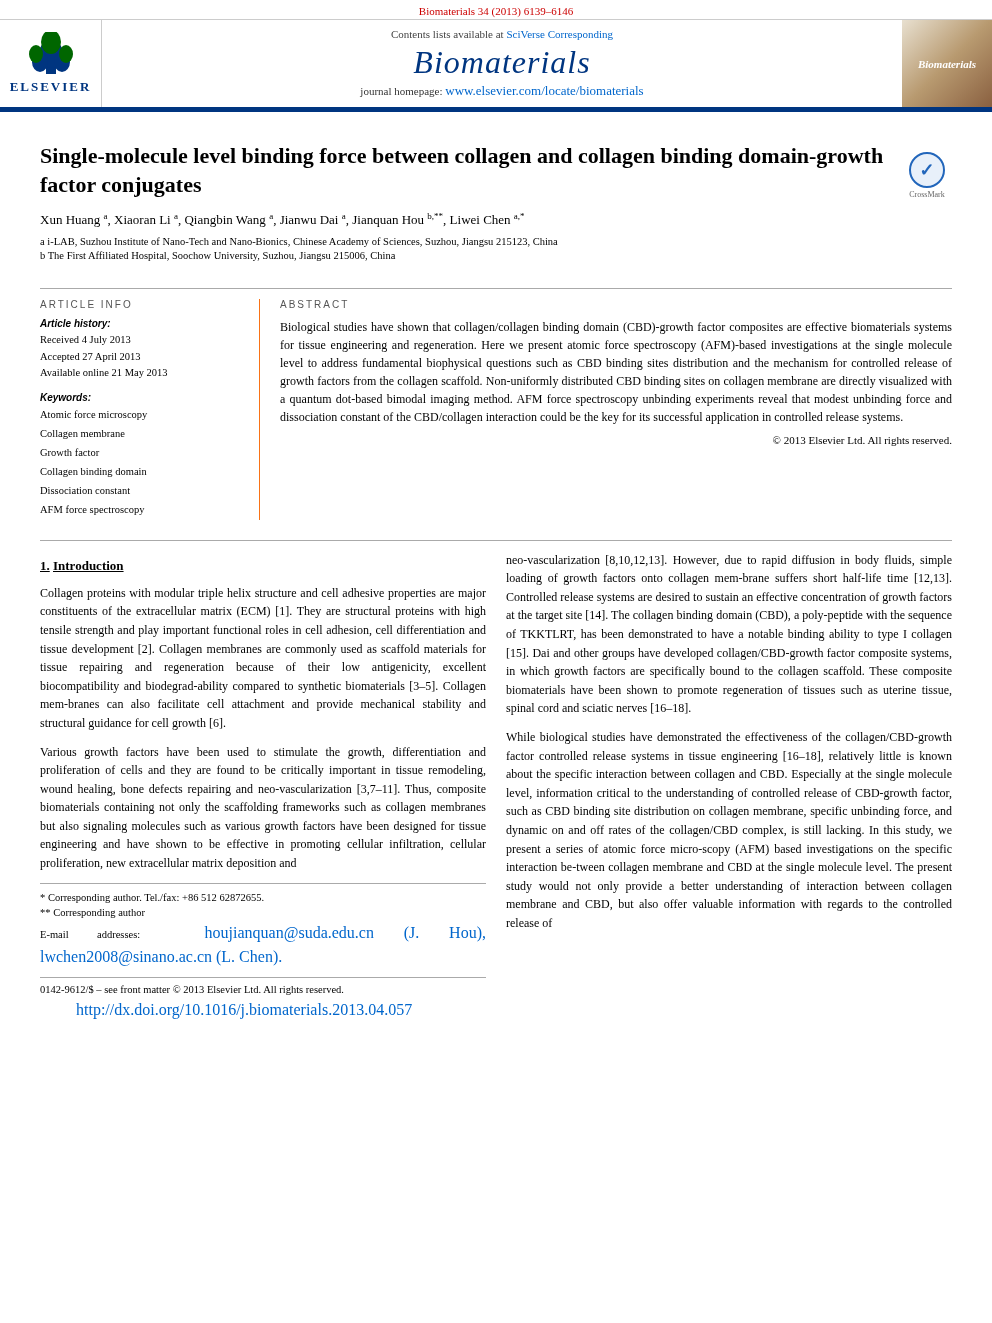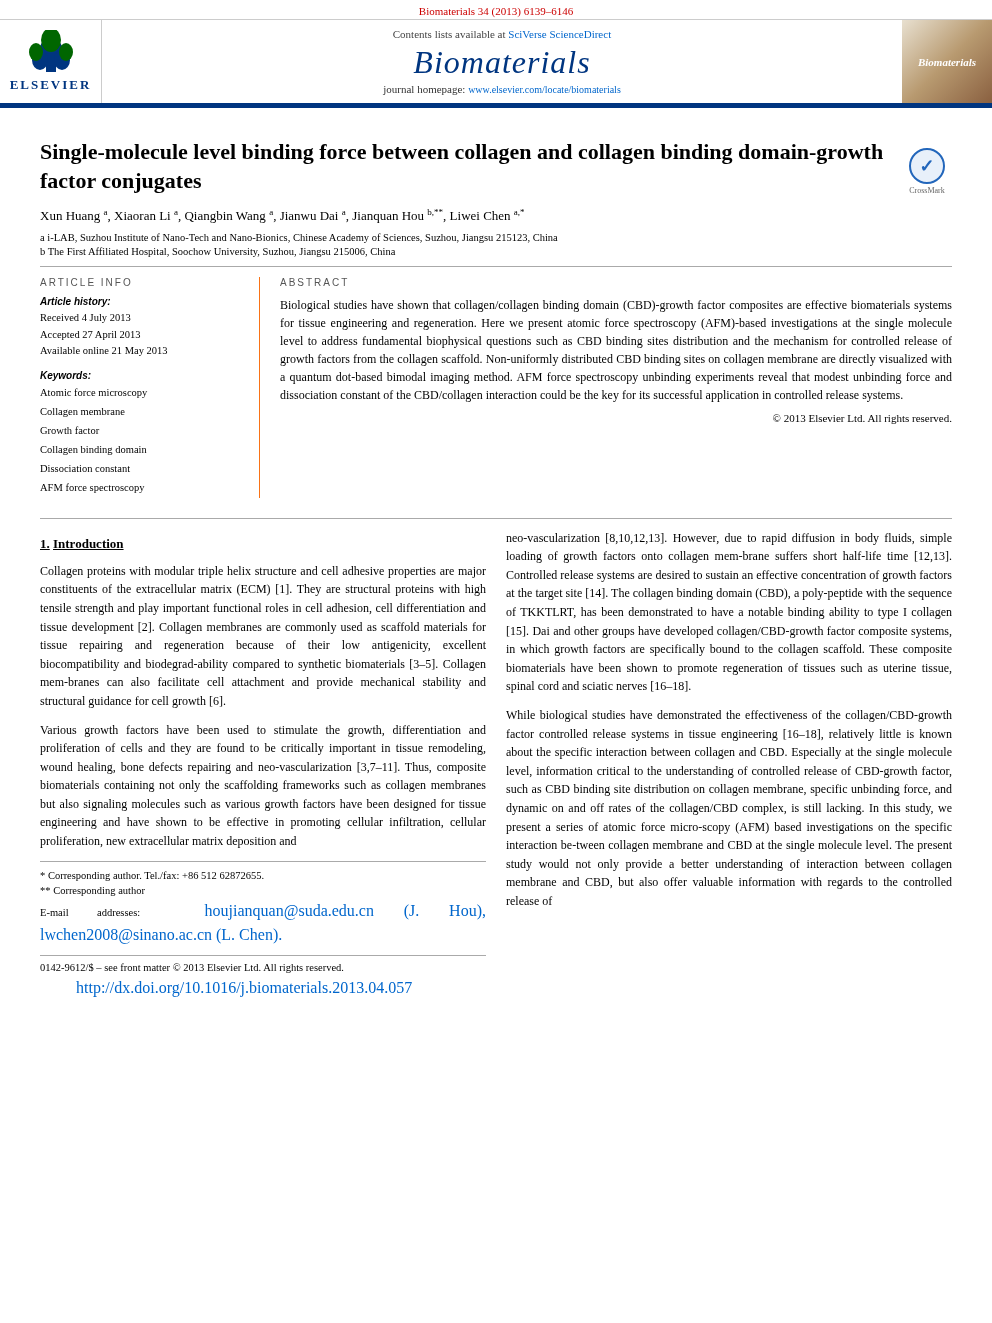--- a/index.html
+++ b/index.html
@@ -67,21 +67,21 @@
       letter-spacing: 1px;
       margin: 2px 0;
     }
 
     .journal-header-center .homepage-line {
       font-size: 11px;
       color: #333;
     }
     .journal-header-center .homepage-link {
       color: #0066cc;
-      font-size: 10px;
+      font-size: 13px;
     }
 
     .journal-header-right {
       width: 90px;
       background: linear-gradient(135deg, #e8e0d0 0%, #b89a70 50%, #8a6040 100%);
       display: flex;
       align-items: center;
       justify-content: center;
       padding: 8px;
       position: relative;
@@ -175,21 +175,21 @@
       font-size: 13px;
       margin-bottom: 6px;
     }
 
     .authors sup {
       font-size: 9px;
     }
 
     .affiliations {
       font-size: 10.5px;
-      margin-bottom: 6px;
+      margin-bottom: 24px;
       line-height: 1.4;
     }
 
     
     .two-col {
       display: flex;
       gap: 20px;
       margin-bottom: 20px;
       border-top: 1px solid #aaa;
       padding-top: 10px;
@@ -357,21 +357,21 @@
         <ellipse cx="40" cy="22" rx="7" ry="9" fill="#006600"></ellipse>
         <ellipse cx="25" cy="10" rx="10" ry="12" fill="#006600"></ellipse>
       </svg>
       <div class="elsevier-label">ELSEVIER</div>
     </div>
   </div>
 
   <div class="journal-header-center">
     <div class="sciverse-line">
       <span>Contents lists available at</span>
-      <span class="sciverse-link">SciVerse ScienceDirect</span>
+      <span class="sciverse-link">SciVerse Corresponding</span>
     </div>
     <div class="journal-name">Biomaterials</div>
     <div class="homepage-line">
       <span>journal homepage: </span>
       <span class="homepage-link">www.elsevier.com/locate/biomaterials</span>
     </div>
   </div>
 
   <div class="journal-header-right">
     <div class="journal-logo-text">Biomaterials</div>

